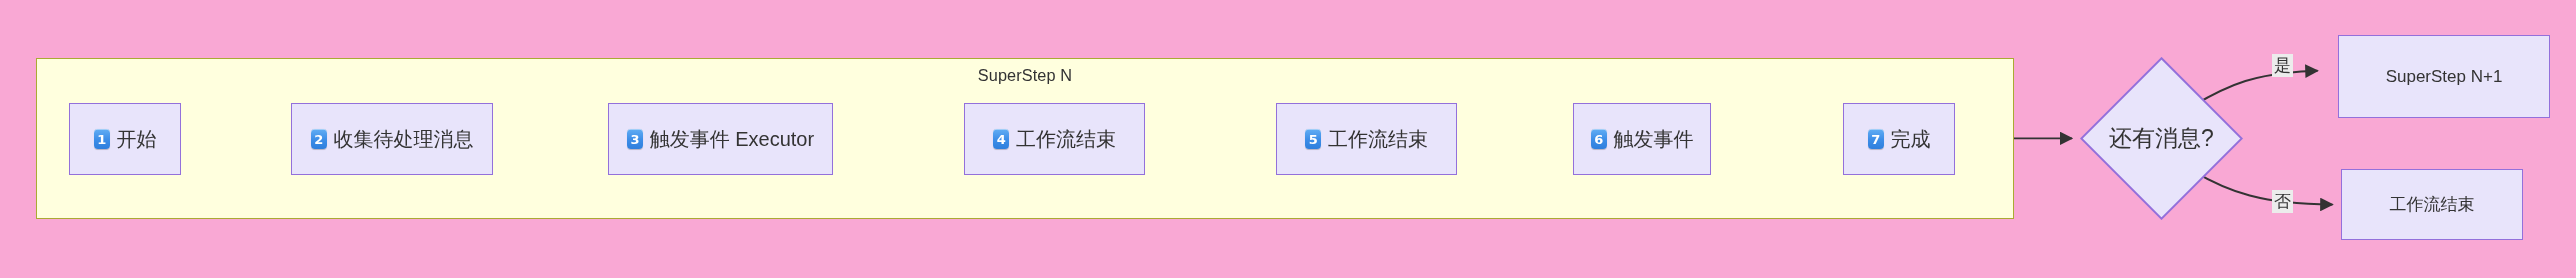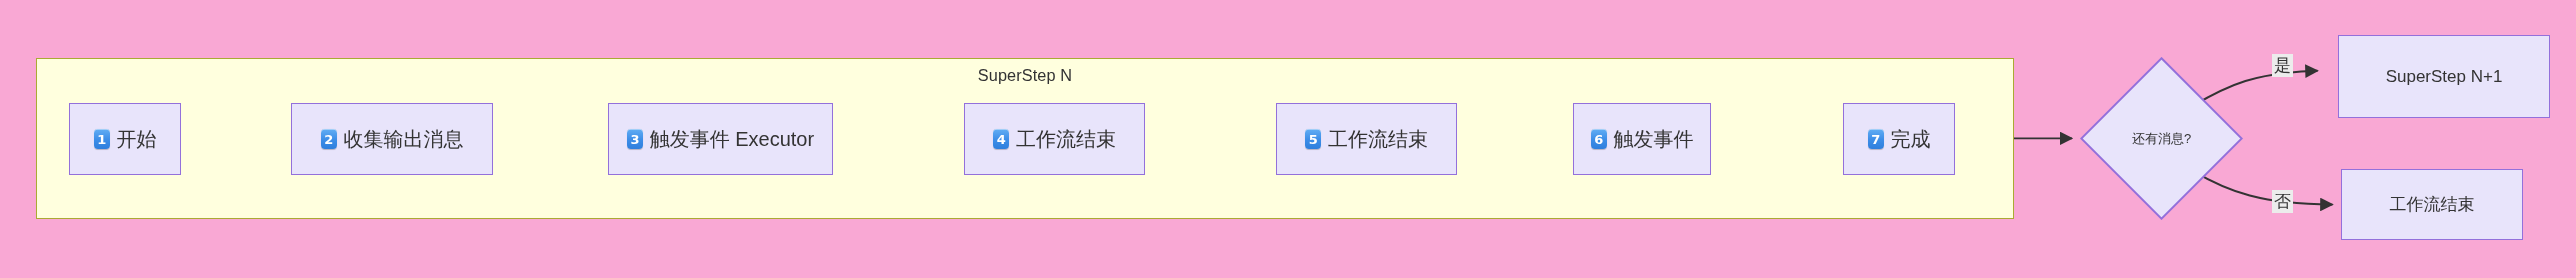--- a/index.html
+++ b/index.html
@@ -95,21 +95,21 @@
   .diamond-wrap svg { display: block; }
   .diamond-text {
     position: absolute;
     left: 0;
     top: 0;
     width: 163px;
     height: 163px;
     display: flex;
     align-items: center;
     justify-content: center;
-    font-size: 13px;
+    font-size: 23px;
     color: #333333;
     white-space: nowrap;
   }
 
   
   .term {
     position: absolute;
     background: #e8e4fb;
     border: 1.3px solid #9370db;
     box-sizing: border-box;
@@ -177,21 +177,21 @@
   <div class="node" style="left:69px; top:103px; width:112px; height:72px;">
     <div class="node-inner">
       <span class="keycap">1</span>
       <span class="node-label">开始</span>
     </div>
   </div>
 
   <div class="node" style="left:291px; top:103px; width:202px; height:72px;">
     <div class="node-inner">
       <span class="keycap">2</span>
-      <span class="node-label">收集输出消息</span>
+      <span class="node-label">收集待处理消息</span>
     </div>
   </div>
 
   <div class="node" style="left:608px; top:103px; width:225px; height:72px;">
     <div class="node-inner">
       <span class="keycap">3</span>
       <span class="node-label">触发事件 Executor</span>
     </div>
   </div>
 

